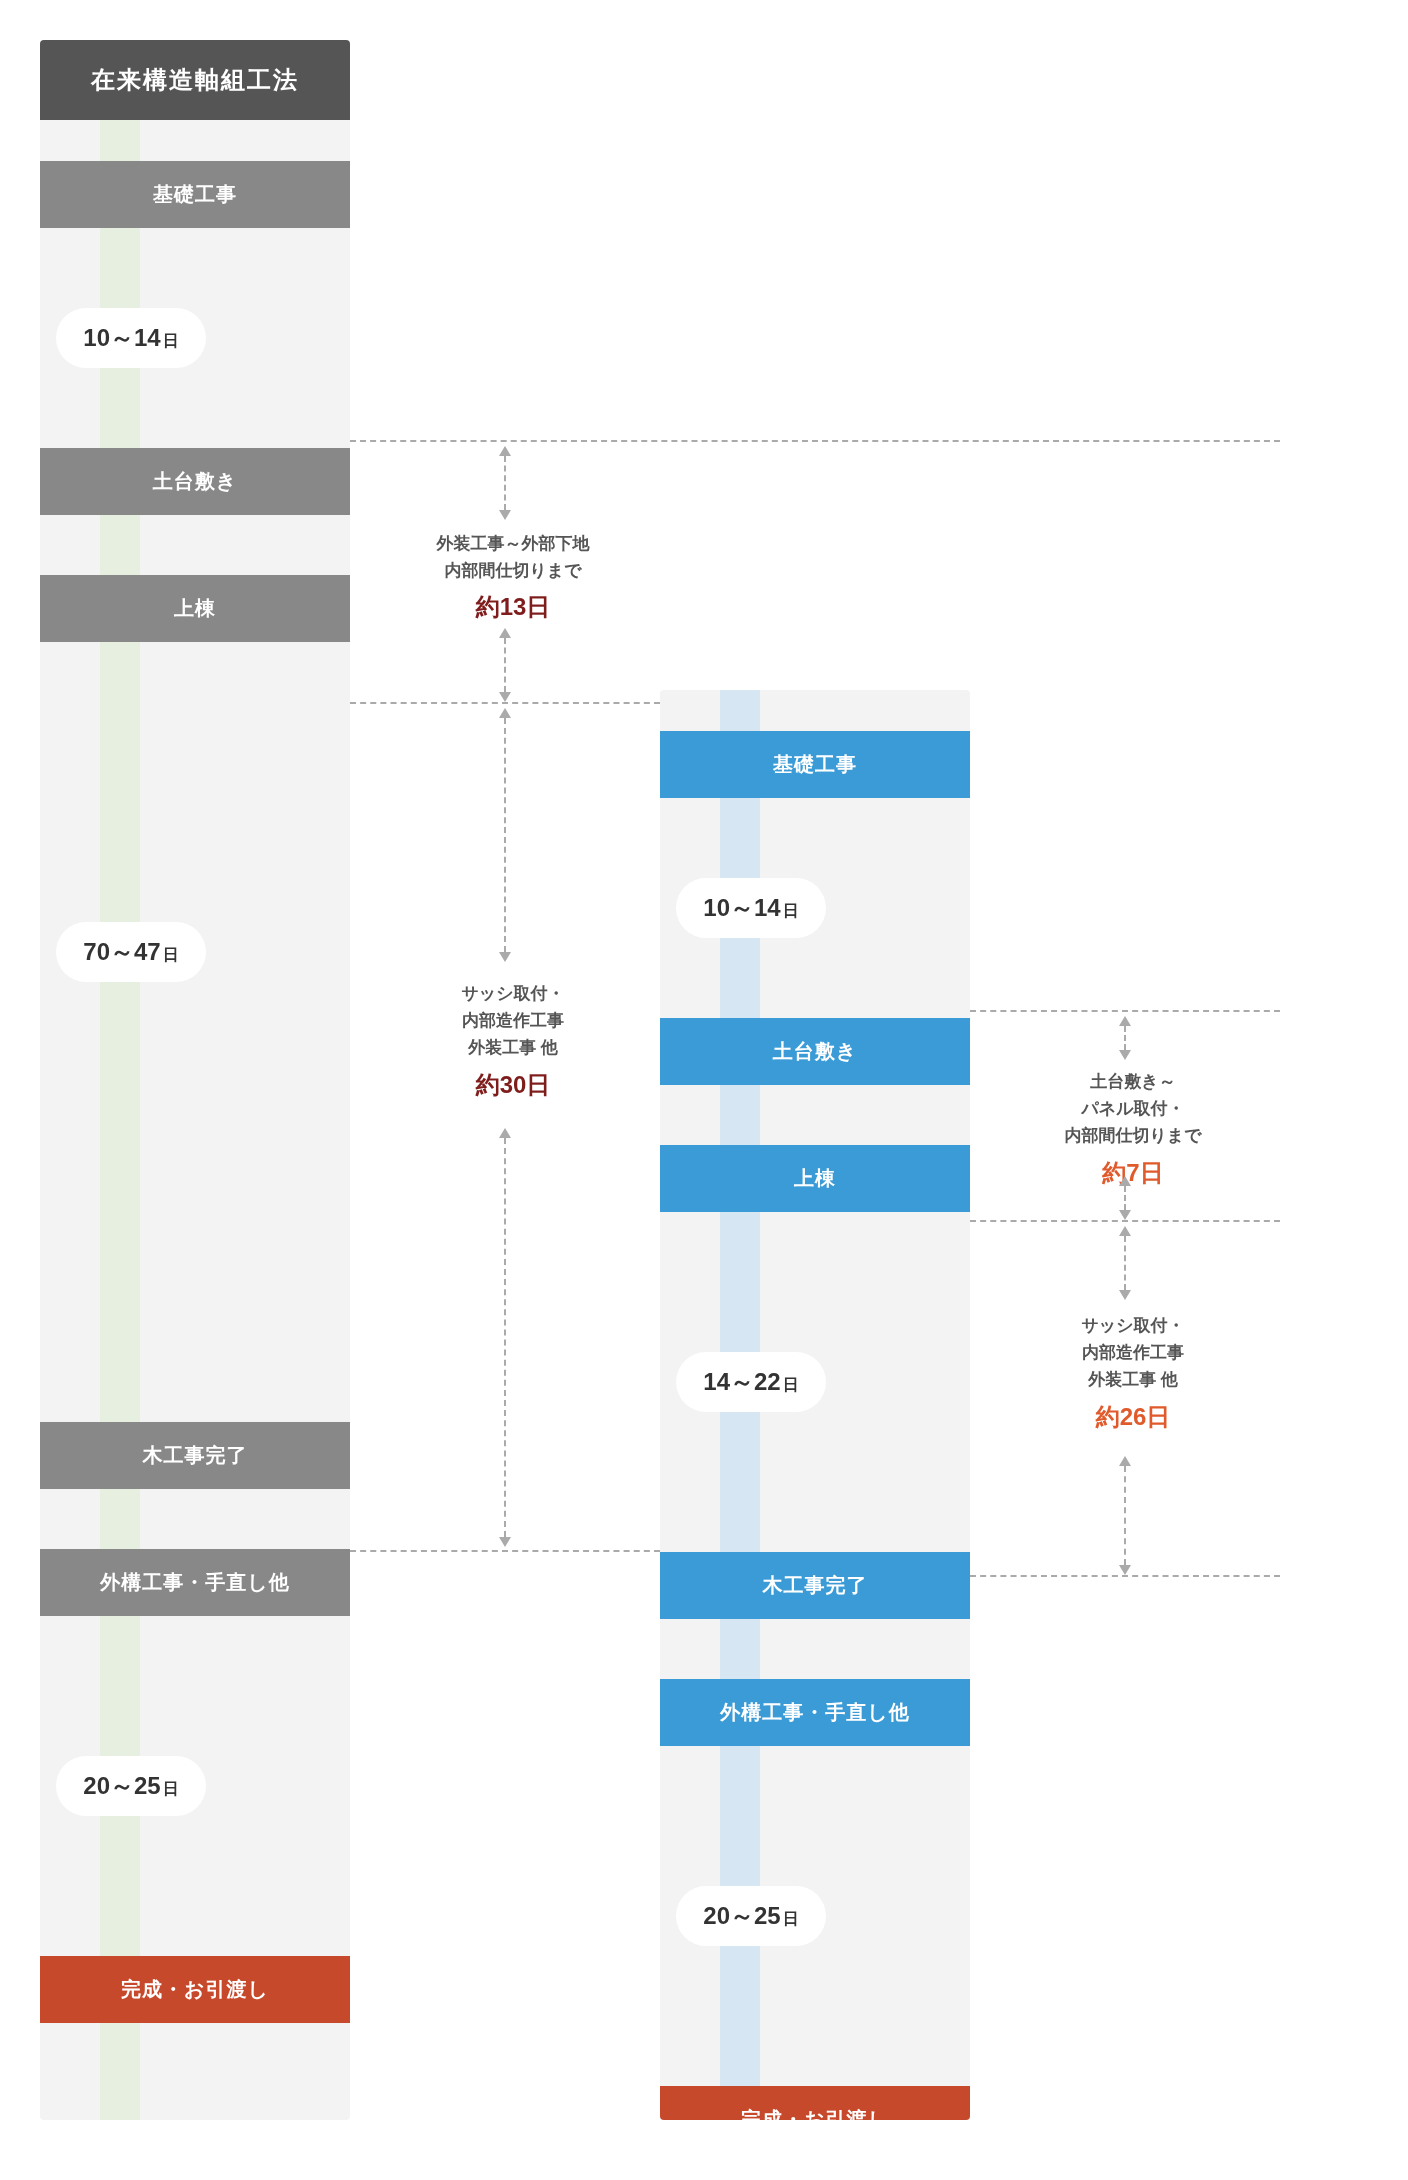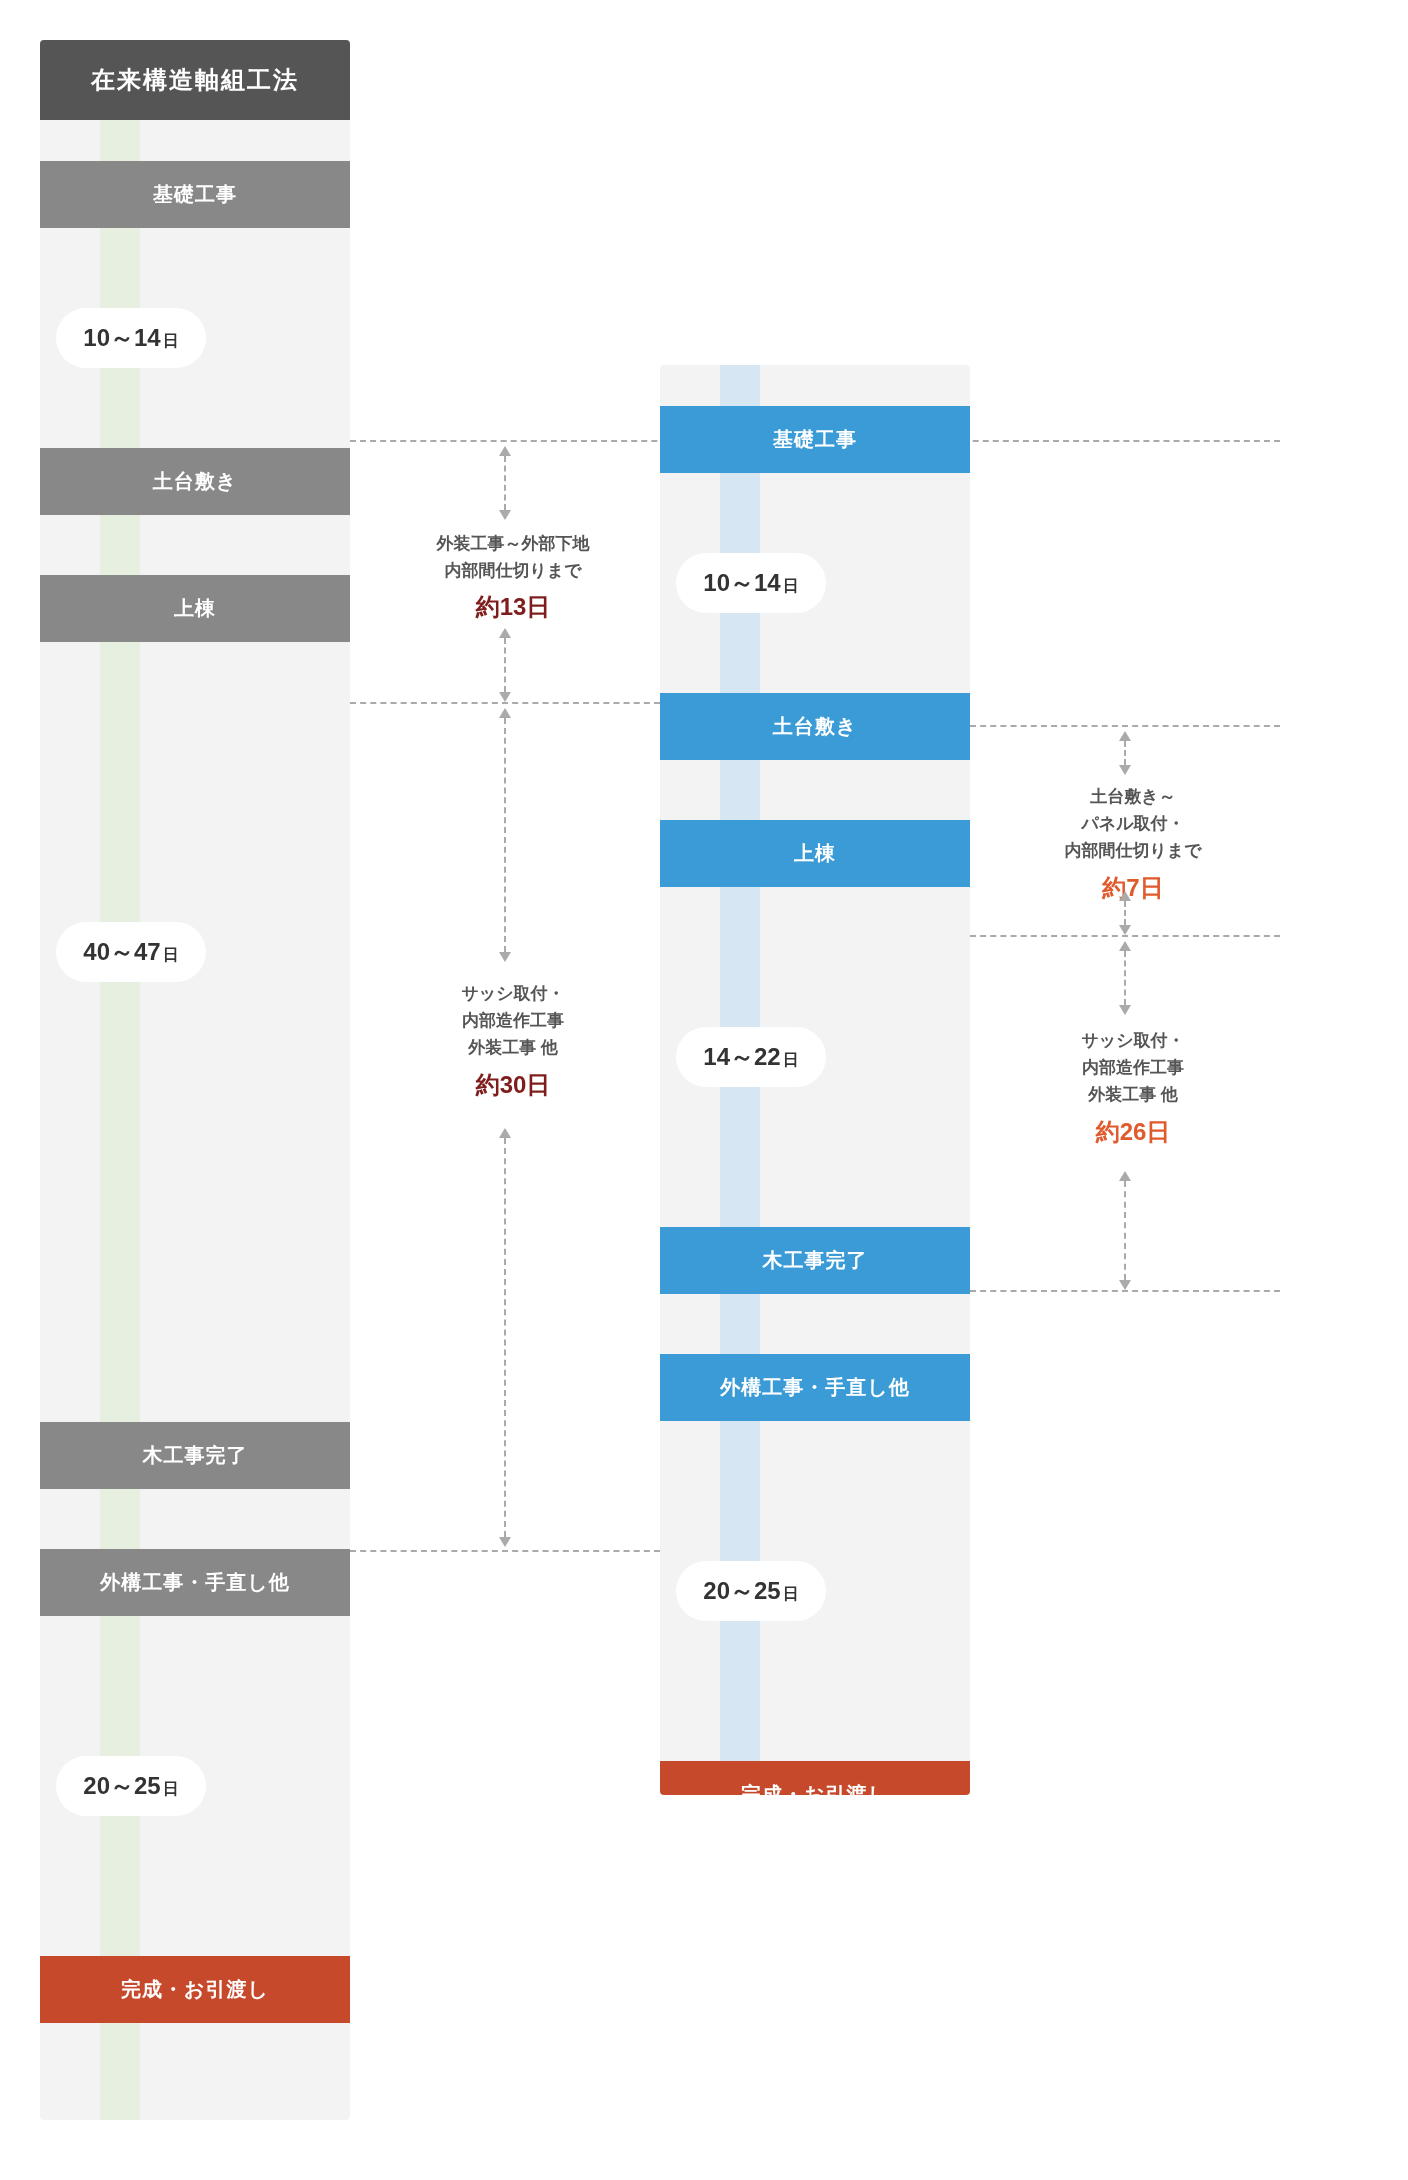--- a/index.html
+++ b/index.html
@@ -5,21 +5,21 @@
   * { margin: 0; padding: 0; box-sizing: border-box; }
   body {
     font-family: "Hiragino Kaku Gothic ProN", "Hiragino Sans", Meiryo, sans-serif;
     background: #fff;
     padding: 40px;
     width: 1408px;
   }
   .wrap {
     display: flex;
     gap: 0;
-    align-items: center;
+    align-items: flex-end;
     position: relative;
   }
   .col {
     position: relative;
   }
   .timeline-col {
     width: 310px;
     background: #f3f3f3;
     border-radius: 4px;
     overflow: hidden;
@@ -153,21 +153,21 @@
 
       <div style="height:1px"></div>
       <div class="step step-gray" style="margin-top:20px">基礎工事</div>
       <div class="gap-m"></div>
       <div class="pill"><span>10～14</span><span class="suffix">日</span></div>
       <div class="gap-m"></div>
       <div class="step step-gray">土台敷き</div>
       <div class="gap-m"></div>
       <div class="step step-gray">上棟</div>
       <div class="gap-xl"></div>
-      <div class="pill"><span>40～47</span><span class="suffix">日</span></div>
+      <div class="pill"><span>70～47</span><span class="suffix">日</span></div>
       <div style="height:420px"></div>
       <div class="step step-gray">木工事完了</div>
       <div class="gap-m"></div>
       <div class="step step-gray">外構工事・手直し他</div>
       <div class="gap-l"></div>
       <div class="pill"><span>20～25</span><span class="suffix">日</span></div>
       <div class="gap-l"></div>
       <div class="step step-red">完成・お引渡し</div>
     </div>
   </div>

